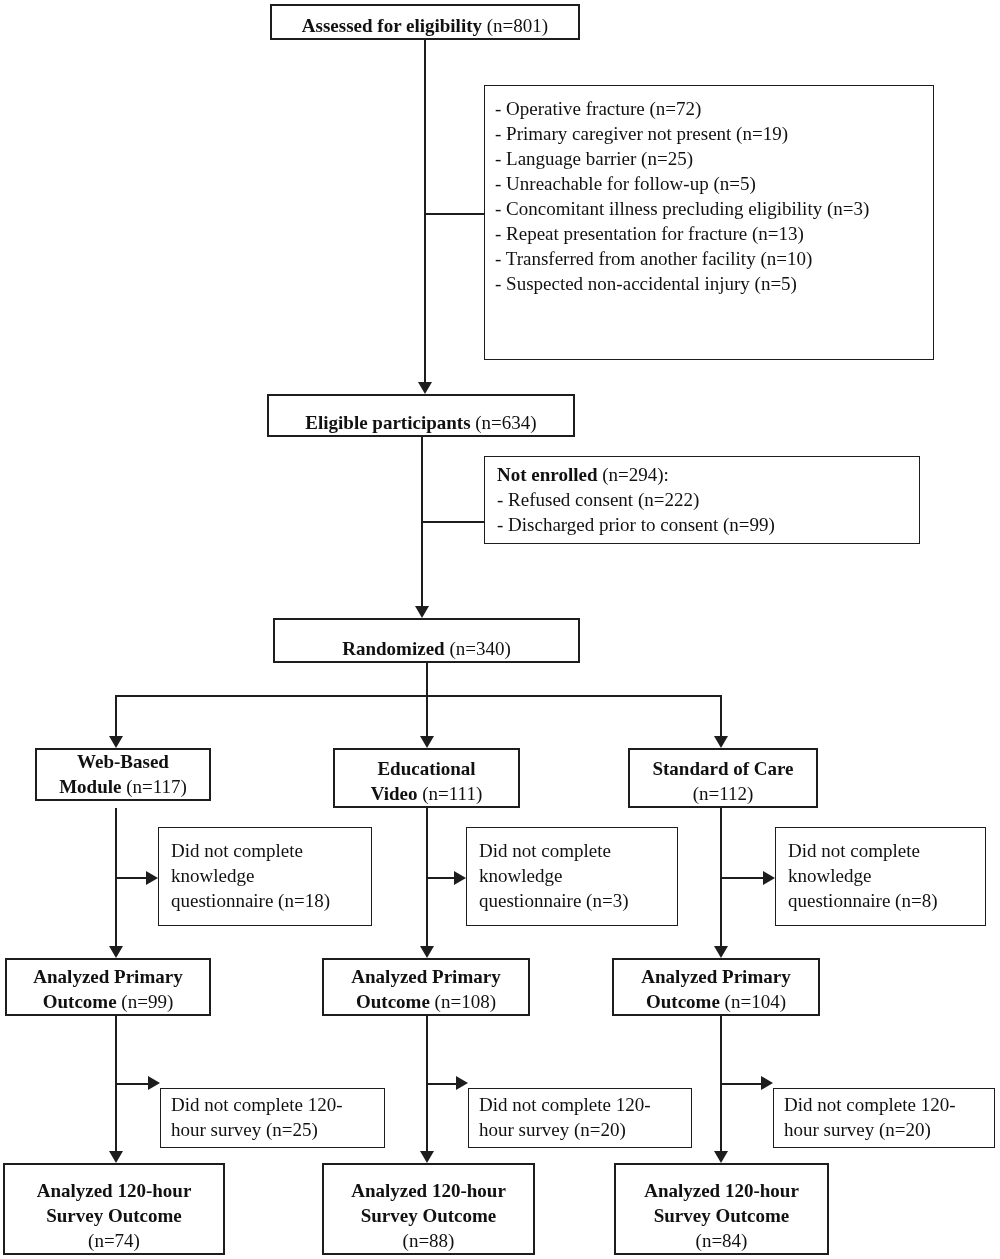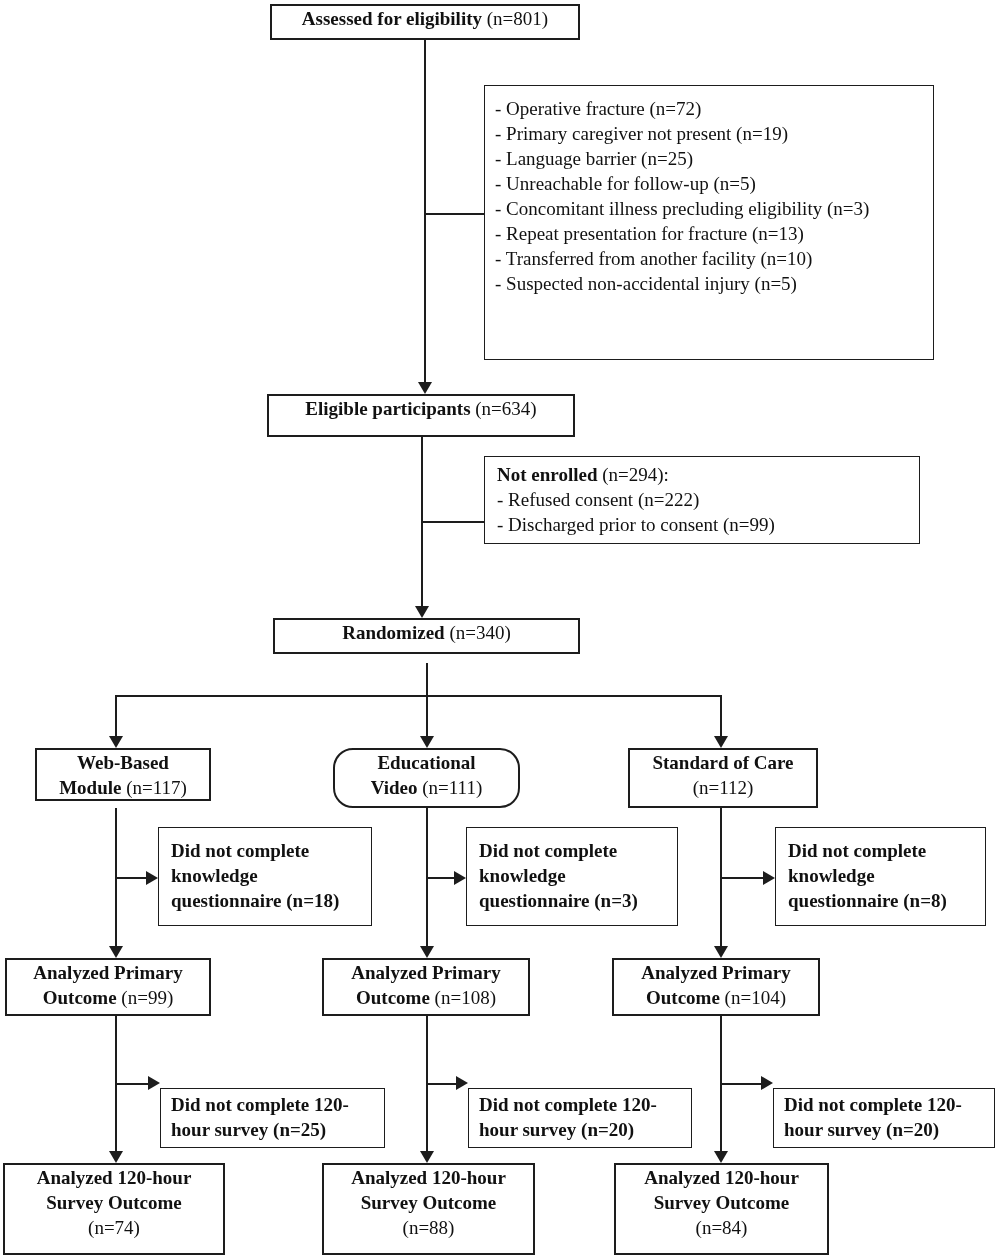--- a/index.html
+++ b/index.html
@@ -4,24 +4,24 @@
 <style>
   * { margin:0; padding:0; box-sizing:border-box; }
   html,body { background:#ffffff; }
   #canvas {
     position:relative; width:1000px; height:1259px; margin:0 auto;
     background:#ffffff; color:#111111;
     font-family:"Liberation Serif", serif;
     overflow:hidden;
   }
   .box { position:absolute; border:2px solid #1d1d1d; background:#ffffff; font-size:19px; }
-  .main { display:flex; align-items:flex-start; justify-content:center; text-align:center; }
+  .main { display:flex; align-items:flex-end; justify-content:center; text-align:center; }
   .main .txt { white-space:pre-line; line-height:25px; padding:0 6px; }
   .side { border-width:1.6px; line-height:25px; }
-  .side .txt { white-space:pre-line;font-weight:bold; }
+  .side .txt { white-space:pre-line; }
   .pad-list { padding:10px 10px; }
   .pad-kq { padding:10px 12px; }
   .pad-sv { padding:3px 10px;margin-top:35px; }
   .pad-ne { padding:5px 12px; }
   .b { font-weight:700; }
   .vline { position:absolute; width:1.6px; background:#1d1d1d; }
   .hline { position:absolute; height:1.6px; background:#1d1d1d; }
   .arrd { position:absolute; width:0; height:0;
           border-left:7px solid transparent; border-right:7px solid transparent;
           border-top:12px solid #1d1d1d; }
@@ -52,29 +52,29 @@
   <div class="box main" style="left:267px; top:394px; width:308px; height:43px;">
     <div class="txt"><span class="b">Eligible participants</span><span> (n=634)</span></div>
   </div>
 
   <div class="box side pad-ne" style="left:484px; top:456px; width:436px; height:88px;">
     <div><span class="b">Not enrolled</span><span> (n=294):</span></div>
     <div>- Refused consent (n=222)</div>
     <div>- Discharged prior to consent (n=99)</div>
   </div>
 
-  <div class="box main" style="left:273px; top:618px; width:307px; height:36px;">
+  <div class="box main" style="left:273px; top:618px; width:307px; height:45px;">
     <div class="txt"><span class="b">Randomized</span><span> (n=340)</span></div>
   </div>
 
   <div class="box main" style="left:35px; top:748px; width:176px; height:53px;">
     <div class="txt"><span class="b">Web-Based
 Module</span><span> (n=117)</span></div>
   </div>
-  <div class="box main" style="left:333px; top:748px; width:187px; height:60px;border-radius:20px;">
+  <div class="box main" style="left:333px; top:748px; width:187px; height:60px;">
     <div class="txt"><span class="b">Educational
 Video</span><span> (n=111)</span></div>
   </div>
   <div class="box main" style="left:628px; top:748px; width:190px; height:60px;">
     <div class="txt"><span class="b">Standard of Care</span><span>
 (n=112)</span></div>
   </div>
 
   <div class="box side pad-kq" style="left:158px; top:827px; width:214px; height:99px;">
     <div class="txt">Did not complete

